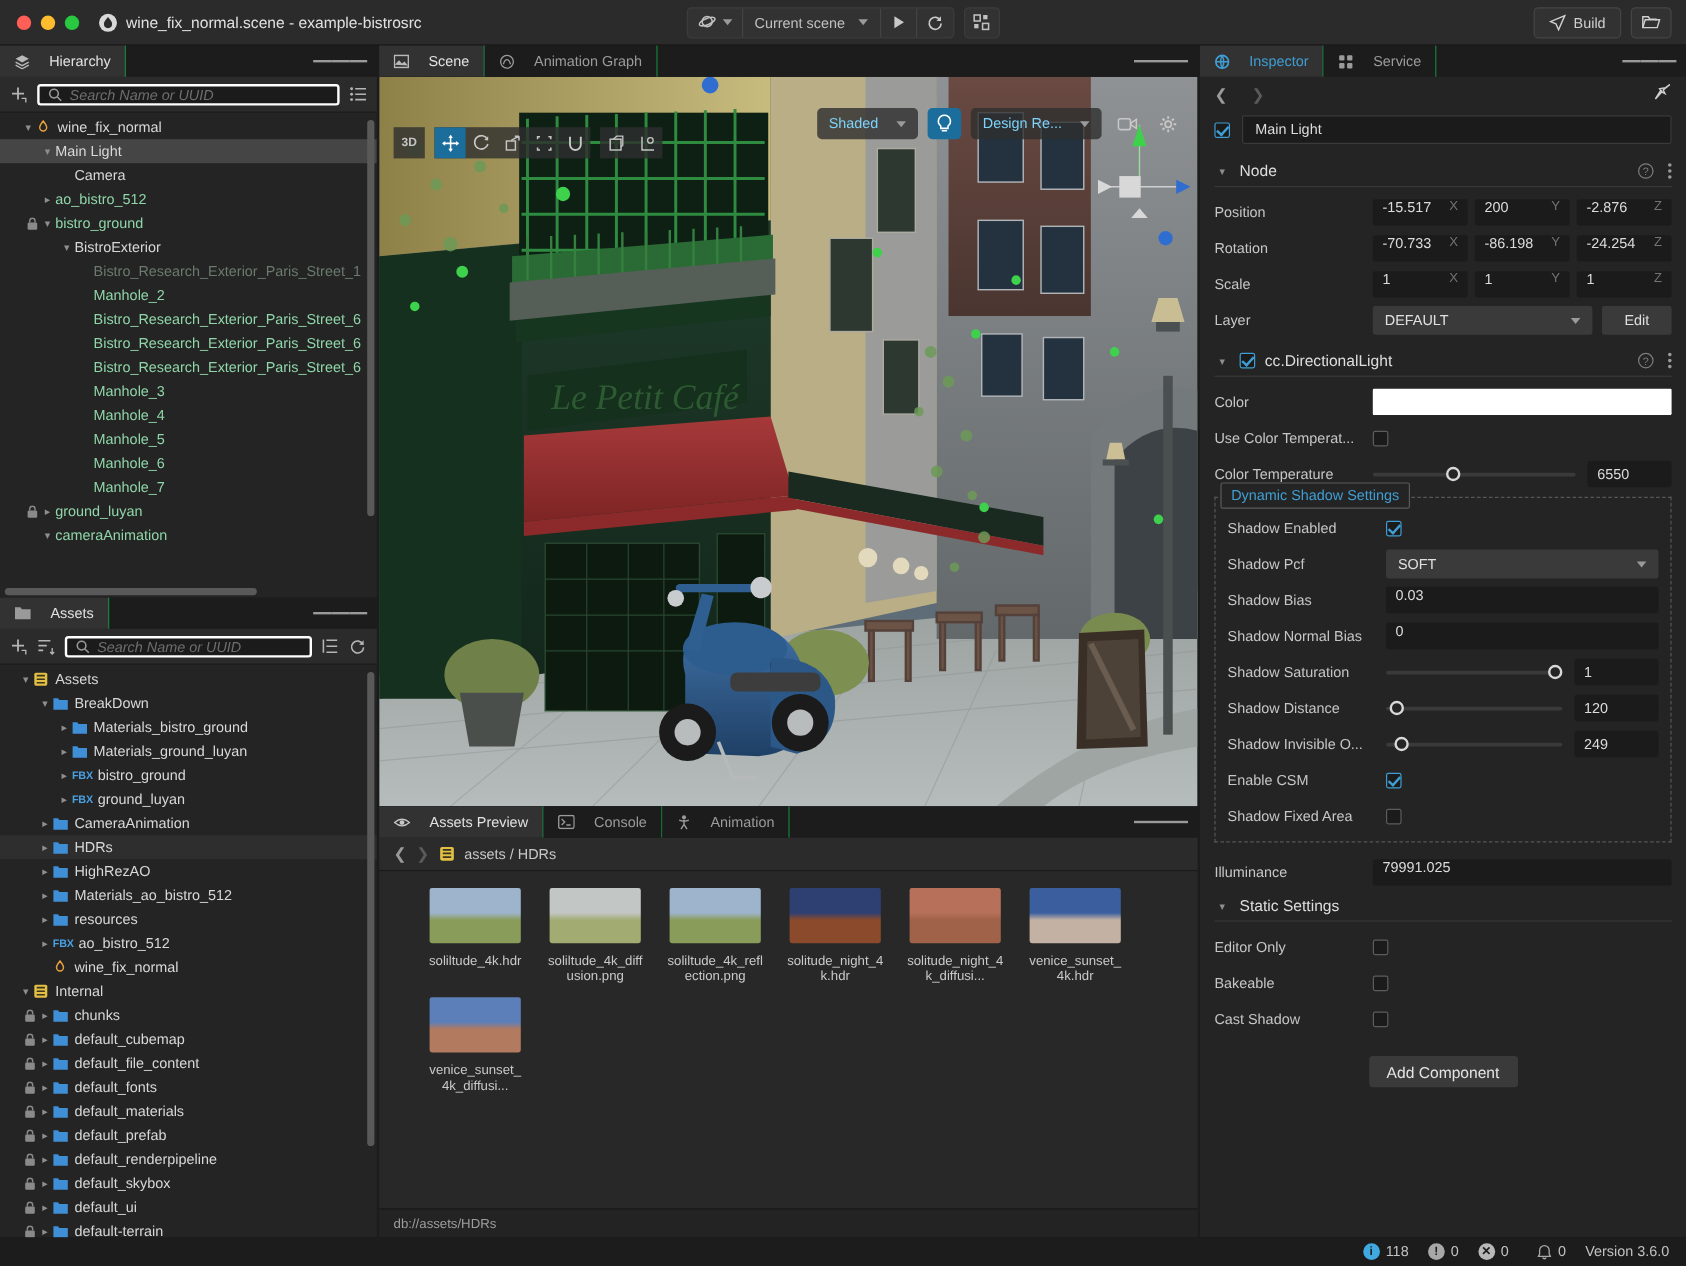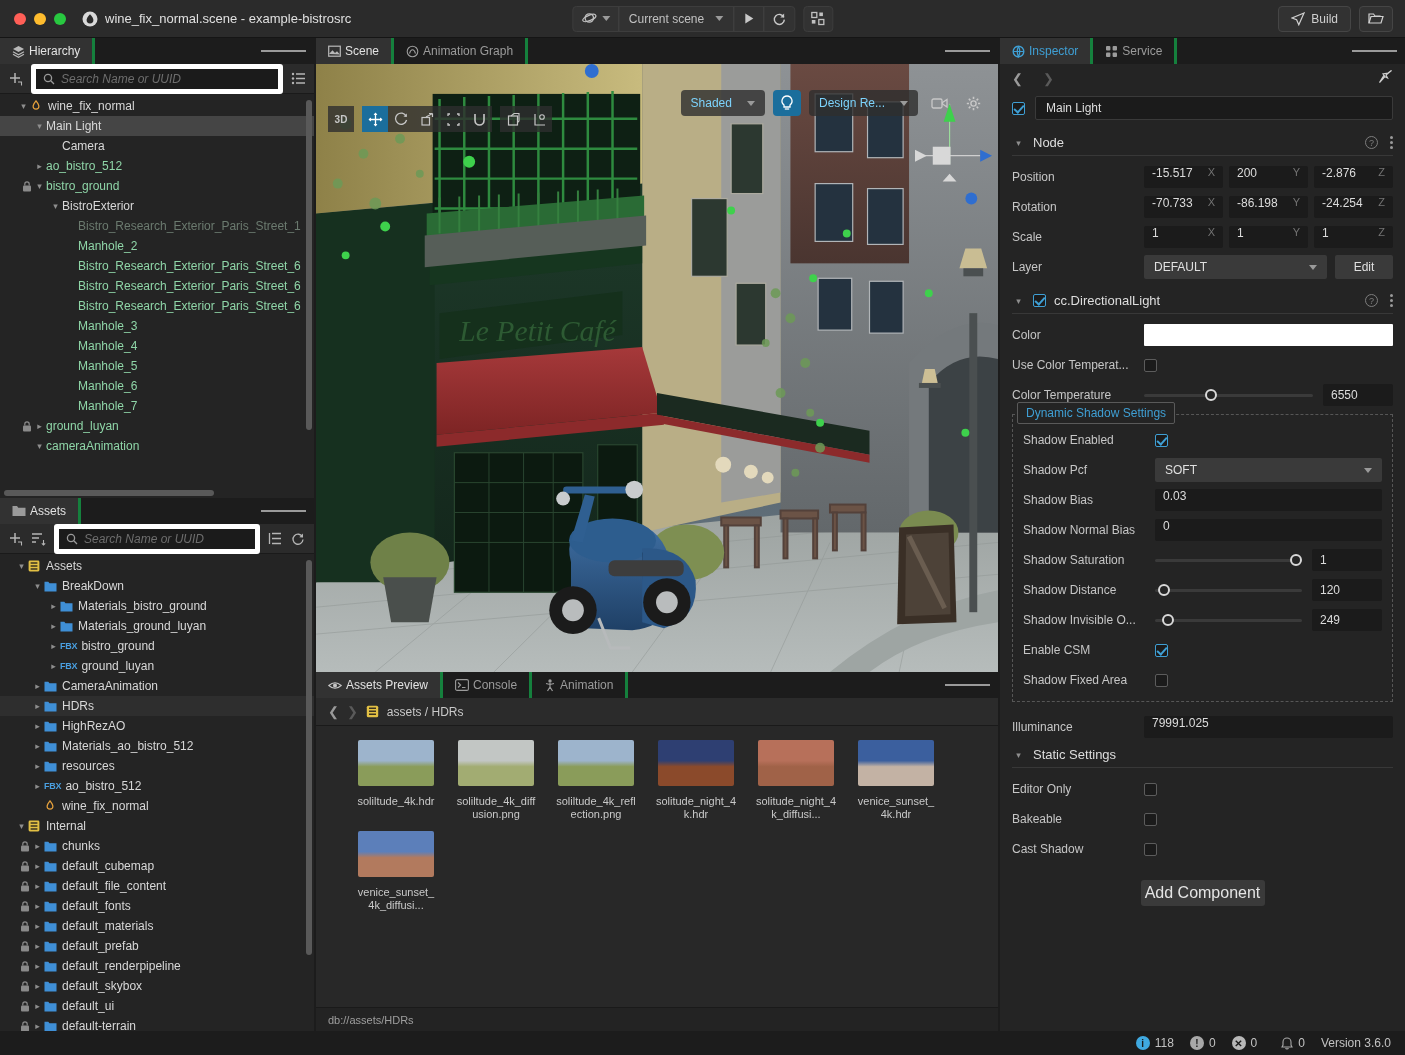--- a/index.html
+++ b/index.html
@@ -66,40 +66,40 @@
   
   .body { flex: 1; display: flex; min-height: 0; background: #1c1c1c; }
 
   
   .panel { background: #242424; display: flex; flex-direction: column; min-height: 0; }
   .tabbar {
     height: 26px; flex: 0 0 26px; background: #1c1c1c;
     display: flex; align-items: stretch; position: relative;
   }
   .tab {
-    display: flex; align-items: center; gap: 4px;
+    display: flex; align-items: center; gap: 16px;
     padding: 0 12px; font-size: 12px; color: #9b9b9b;
-    background: #1c1c1c; border-right: 3px solid #15803d;
+    background: #1c1c1c; border-right: 1px solid #15803d;
   }
   .tab.active { background: #323232; color: #e2e2e2; }
   .tab.accent.active { color: #3f9fd4; }
   .hamb { position: absolute; right: 8px; top: 0; height: 26px; display: flex; align-items: center; }
   .hamb span { display: block; width: 15px; height: 2px; background: #9a9a9a; margin: 2px 0; }
 
   
   .leftcol { width: 314px; flex: 0 0 314px; display: flex; flex-direction: column; min-height: 0; }
   .hierarchy { height: 460px; flex: 0 0 460px; }
   .assets-panel { flex: 1; min-height: 0; }
   .searchrow {
     height: 30px; flex: 0 0 30px; display: flex; align-items: center;
     gap: 7px; padding: 0 8px; background: #2b2b2b; border-bottom: 1px solid #1a1a1a;
   }
   .ic { width: 16px; height: 16px; display: flex; align-items: center; justify-content: center; color: #9a9a9a; }
   .searchbox {
-    flex: 1; height: 30px; background: #1b1b1b; border: 5px solid #ffffff; border-radius: 3px;
+    flex: 1; height: 18px; background: #1b1b1b; border: 2px solid #ffffff; border-radius: 3px;
     display: flex; align-items: center; gap: 6px; padding: 0 7px;
   }
   .searchbox .ph { font-size: 12px; color: #6e6e6e; font-style: italic; }
   .tree {
     flex: 1; overflow: hidden; position: relative;
     background: #242424; padding-top: 2px;
   }
   .row {
     height: 20px; display: flex; align-items: center;
     font-size: 12px; white-space: nowrap; padding-right: 4px;
@@ -238,21 +238,21 @@
     display: flex; align-items: center; padding: 0 8px; font-size: 12px; color: #dcdcdc;
   }
   .groupbox { border: 1px dashed #565656; padding: 10px 10px 6px 10px; margin: 4px 0 10px 0; position: relative; }
   .grouptab {
     position: absolute; top: -13px; left: 4px; background: #242424;
     border: 1px solid #5a5a5a; border-radius: 2px; padding: 3px 8px;
     color: #3f9fd4; font-size: 12px;
   }
   .addcomp {
     width: 124px; height: 26px; margin: 16px auto 0 auto; background: #3a3a3a; border-radius: 3px;
-    display: flex; align-items: center; justify-content: center; font-size: 16px; color: #e4e4e4;
+    display: flex; align-items: center; justify-content: center; font-size: 13px; color: #e4e4e4;
   }
 
   
   .statusbar {
     height: 24px; flex: 0 0 24px; background: #1c1c1c; display: flex; align-items: center;
     justify-content: flex-end; gap: 6px; padding-right: 14px; font-size: 12px; color: #c2c2c2;
   }
   .sitem { display: flex; align-items: center; gap: 5px; margin-left: 10px; }
   .badge { width: 14px; height: 14px; border-radius: 50%; display: flex; align-items: center;
     justify-content: center; font-size: 10px; font-weight: bold; color: #1c1c1c; }

